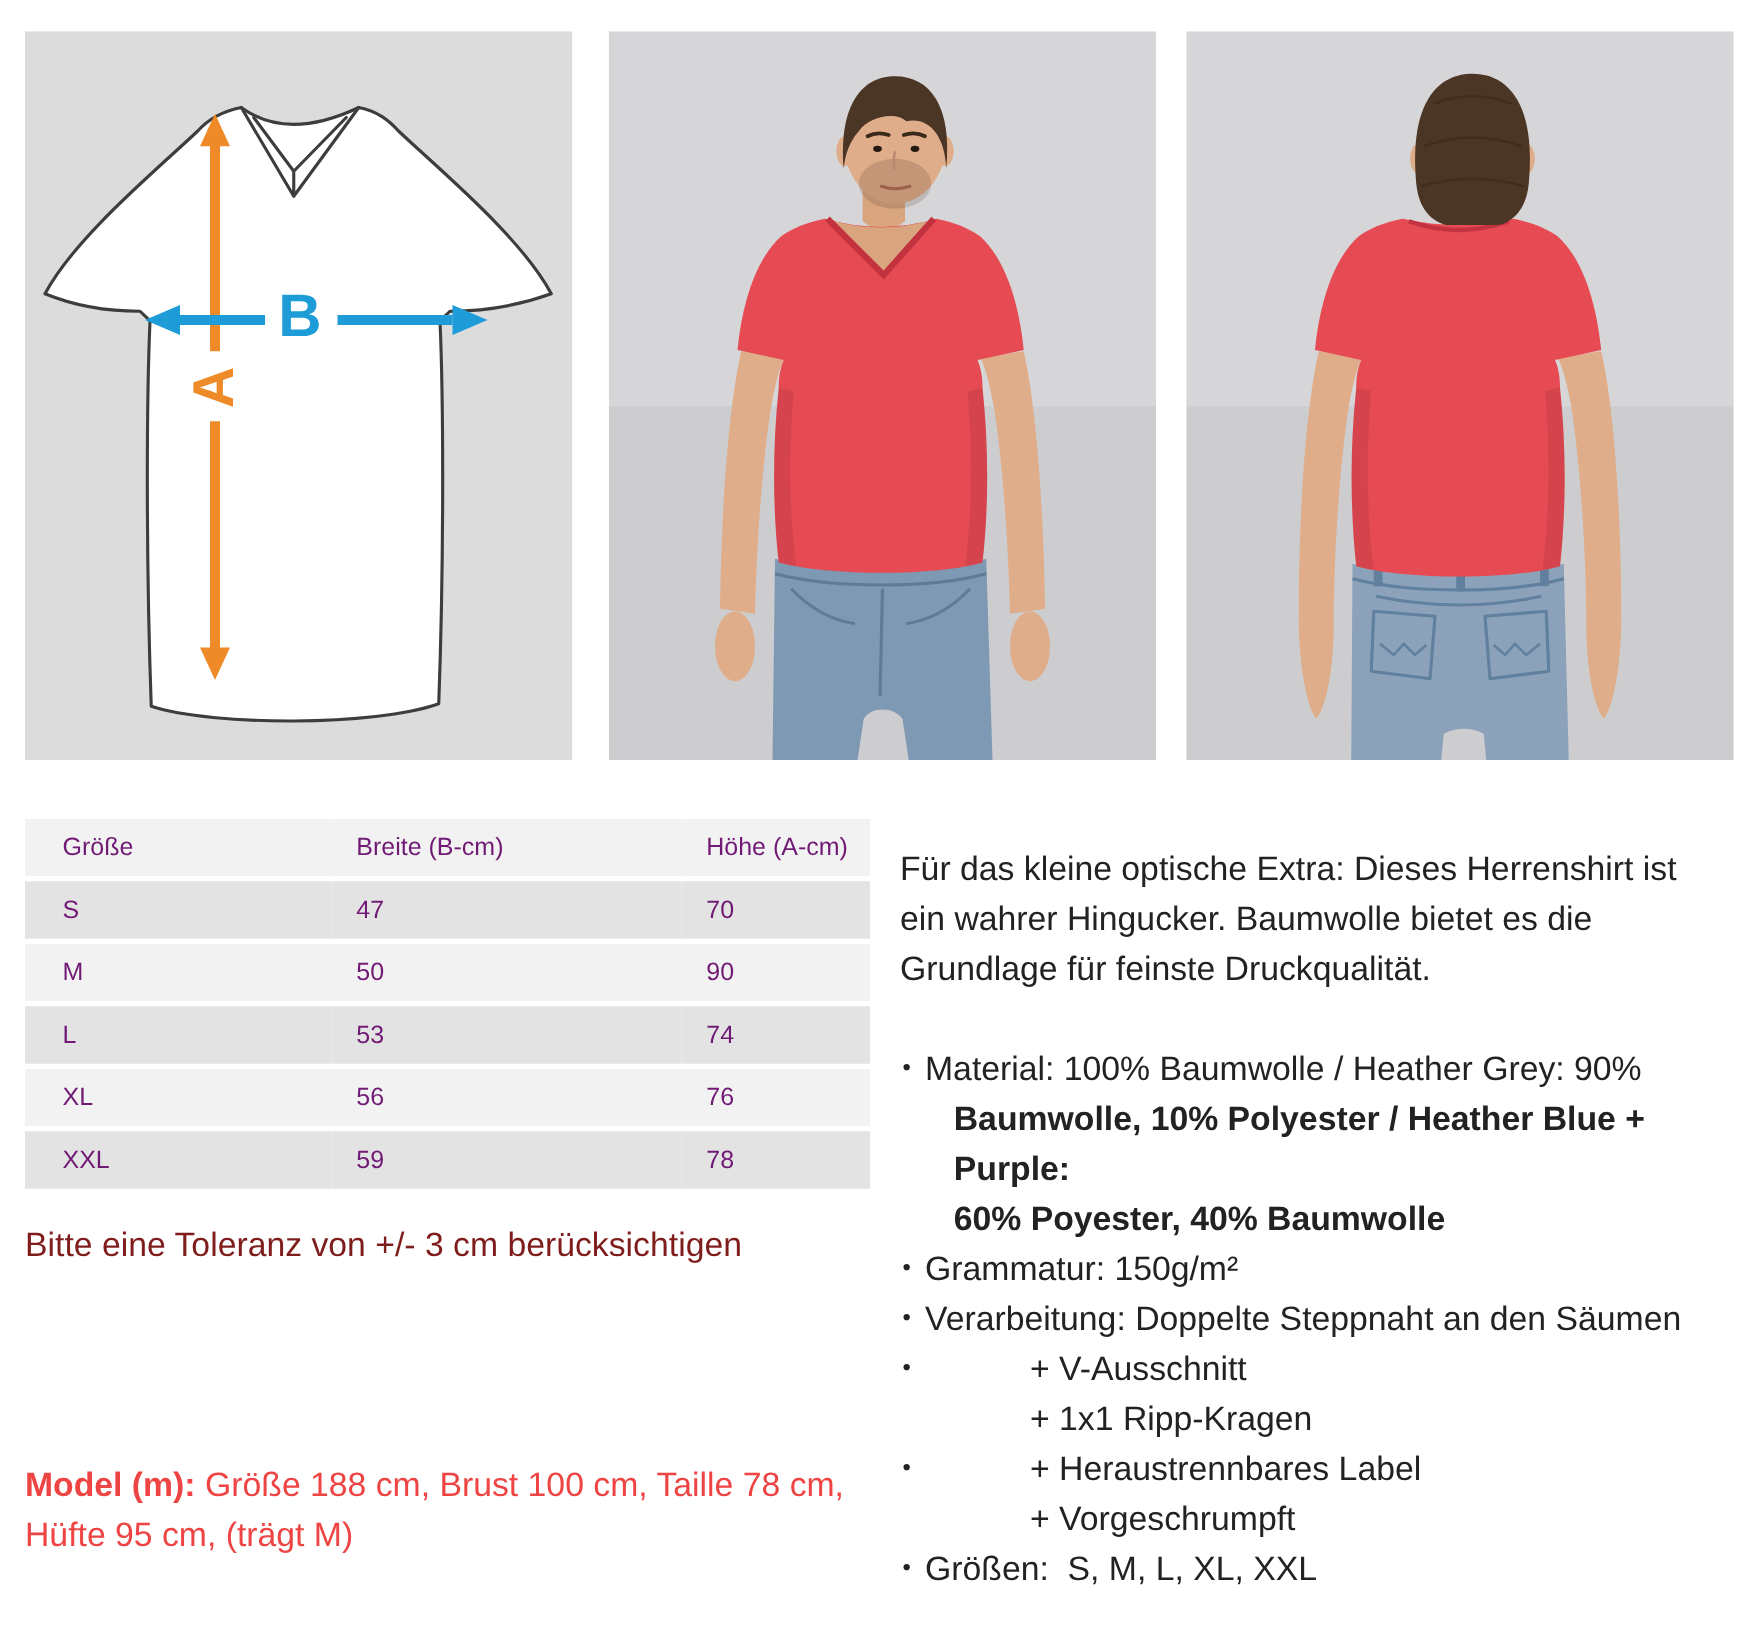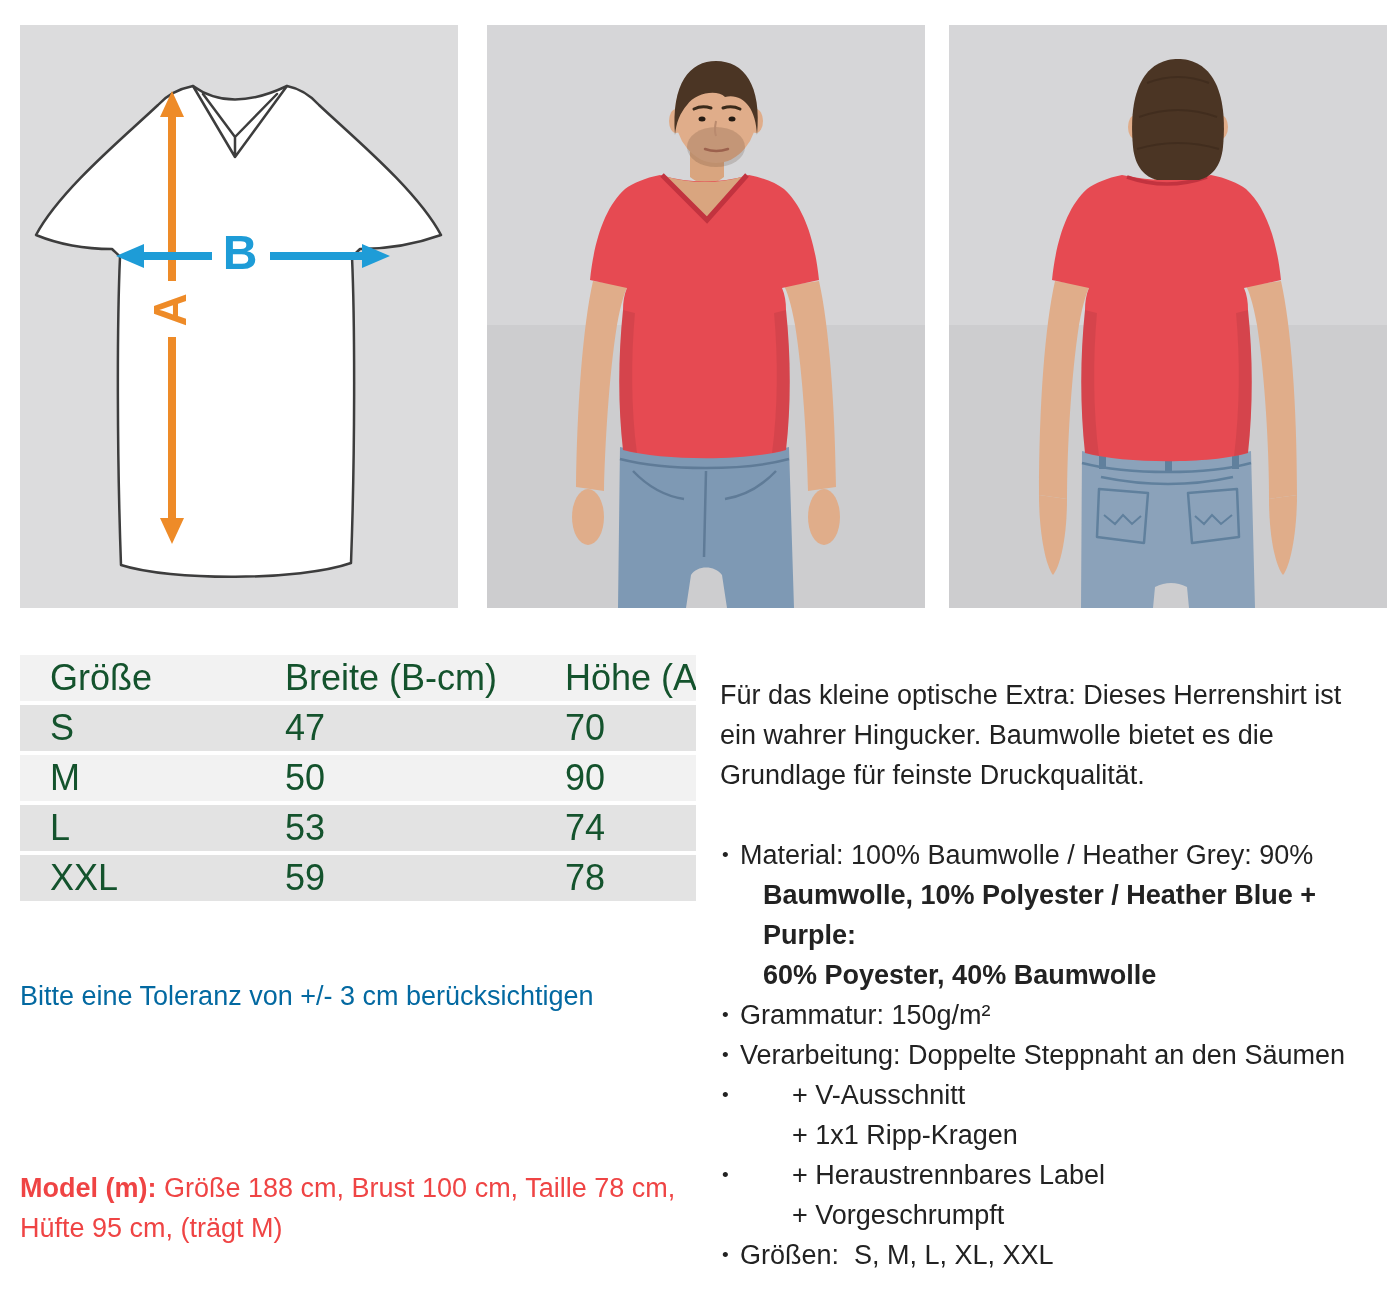--- a/index.html
+++ b/index.html
@@ -5,42 +5,42 @@
   html,body{margin:0;padding:0;background:#ffffff;}
   .page{position:relative;width:1400px;height:1303px;background:#ffffff;overflow:hidden;
         font-family:"Liberation Sans","DejaVu Sans",sans-serif;color:#222;}
   .panel{position:absolute;top:25px;height:583px;}
   .panel-diagram{left:20px;width:438px;}
   .panel-front{left:487px;width:438px;}
   .panel-back{left:949px;width:438px;}
   .panel svg{display:block;width:100%;height:100%;}
 
   .table-wrap{position:absolute;left:20px;top:655px;width:676px;}
-  table{border-collapse:collapse;width:100%;font-size:36px;color:#14532d;table-layout:fixed;}
+  table{border-collapse:collapse;width:100%;font-size:20px;color:#701a75;table-layout:fixed;}
   th,td{height:46px;font-weight:normal;text-align:left;padding:0;border-bottom:4px solid #ffffff;
         overflow:hidden;white-space:nowrap;}
   th.c0,td.c0{width:215px;padding-left:30px;}
   th.c1,td.c1{width:260px;padding-left:20px;}
   th.c2,td.c2{padding-left:20px;}
   thead tr{background:#f2f2f2;}
   tbody tr.dark{background:#e3e3e3;}
   tbody tr.light{background:#f2f2f2;}
 
-  .tolerance{position:absolute;left:20px;top:976px;margin:0;font-size:27px;line-height:40px;color:#0369a1;}
+  .tolerance{position:absolute;left:20px;top:976px;margin:0;font-size:27px;line-height:40px;color:#7f1d1d;}
   .model-info{position:absolute;left:20px;top:1168px;width:700px;margin:0;font-size:27px;line-height:40px;color:#ef4444;}
   .model-info strong{font-weight:bold;}
 
   .description{position:absolute;left:720px;top:648px;width:678px;font-size:27px;line-height:40px;color:#222;}
   .intro span{display:block;white-space:pre-wrap;}
   .bullets{list-style:none;margin:40px 0 0 0;padding:0;}
   .bullets li{position:relative;padding-left:20px;}
   .bullets li::before{content:"\2022";position:absolute;left:2px;top:0;font-size:19px;color:#222;}
   .b-line{white-space:pre-wrap;}
   .b-line.cont{margin-left:23px;font-weight:bold;}
-  .b-sub{margin-left:52px;white-space:pre-wrap;}
+  .b-sub{margin-left:84px;white-space:pre-wrap;}
 </style>
 </head>
 <body>
 
 <div class="page">
 
   <section class="panel panel-diagram">
     <svg viewBox="0 0 438 583">
       <rect x="0" y="0" width="438" height="583" fill="#dcdcdd"></rect>
       <g fill="#ffffff" stroke-width="2.5" stroke-linejoin="round" stroke-linecap="round" stroke="#3d3d3d">
@@ -203,20 +203,25 @@
           <tr class="light">
             <td class="c0">M</td>
             <td class="c1">50</td>
             <td class="c2">90</td>
           </tr>
           <tr class="dark">
             <td class="c0">L</td>
             <td class="c1">53</td>
             <td class="c2">74</td>
           </tr>
+          <tr class="light">
+            <td class="c0">XL</td>
+            <td class="c1">56</td>
+            <td class="c2">76</td>
+          </tr>
           <tr class="dark">
             <td class="c0">XXL</td>
             <td class="c1">59</td>
             <td class="c2">78</td>
           </tr>
         </tbody>
     </table>
   </section>
 
   <p class="tolerance">Bitte eine Toleranz von +/- 3 cm berücksichtigen</p>

